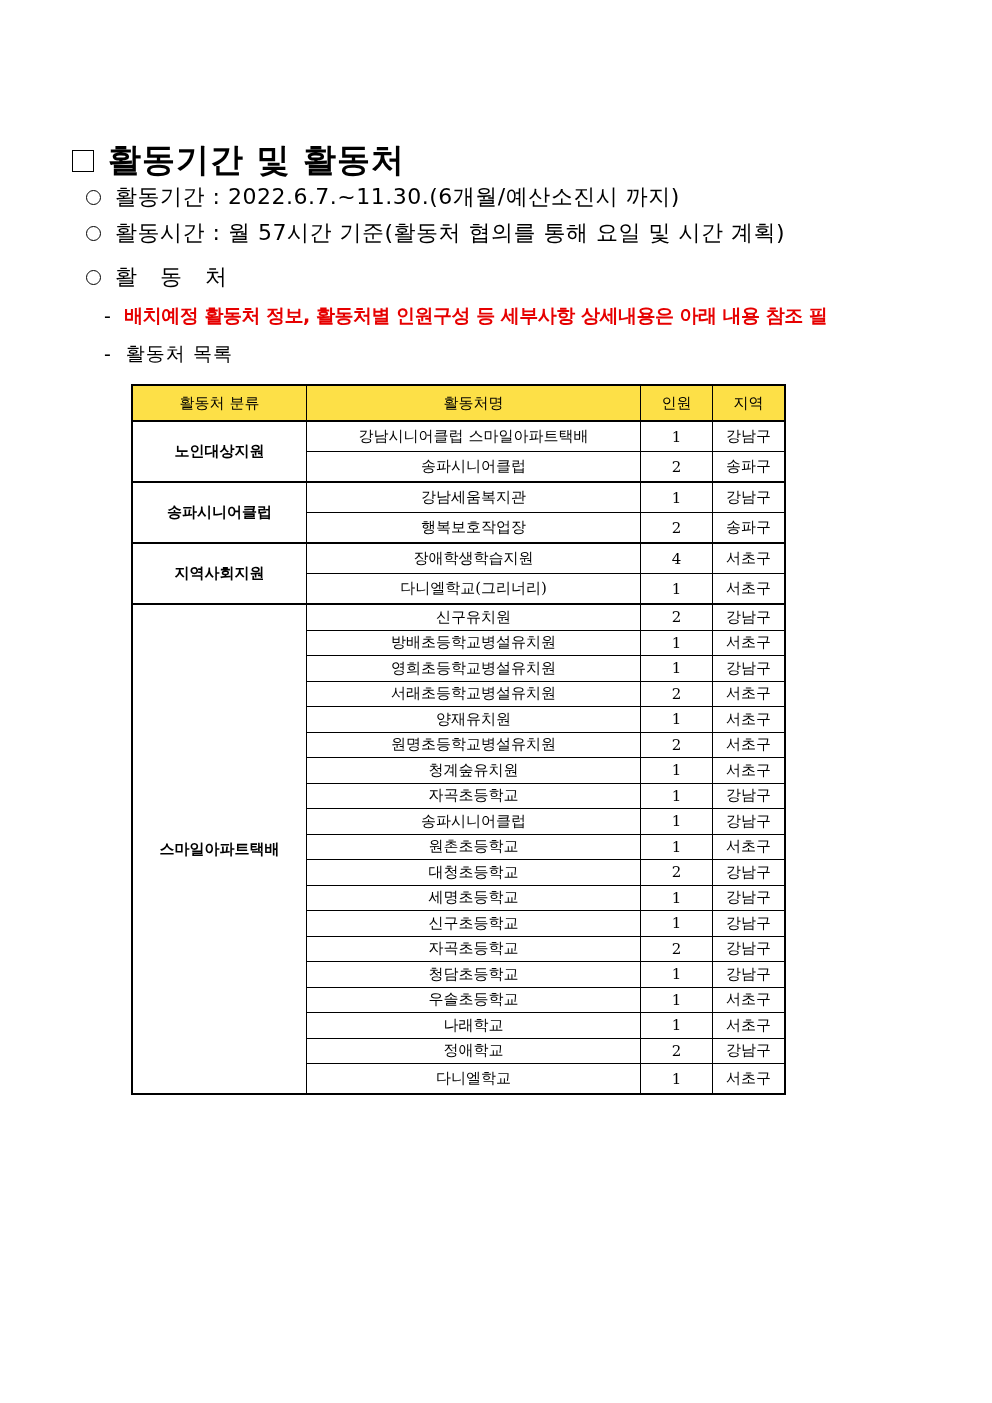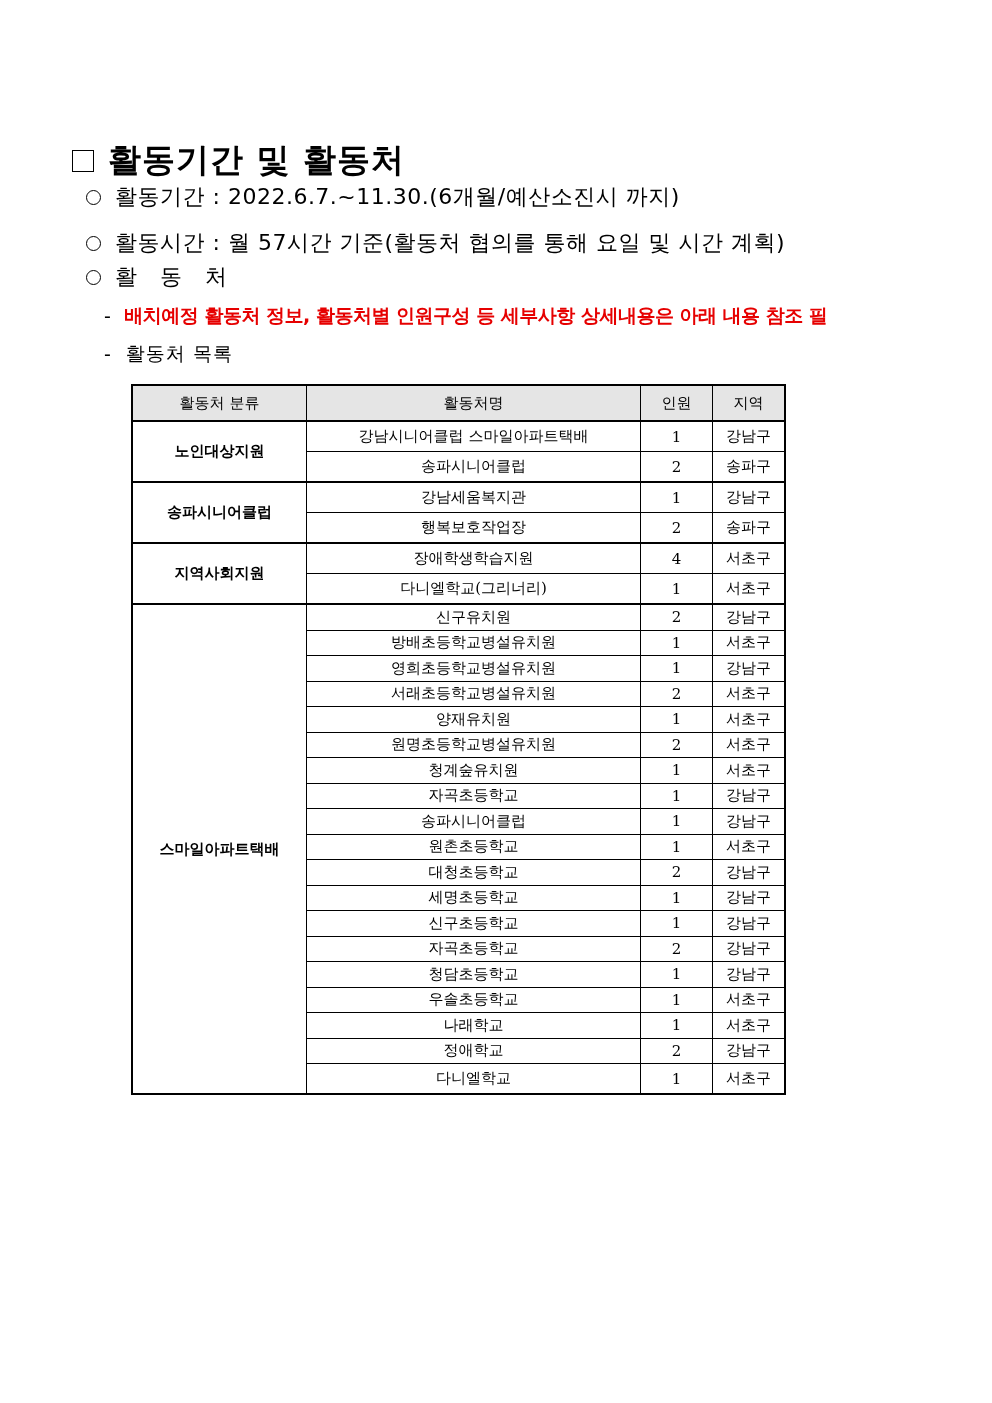--- a/index.html
+++ b/index.html
@@ -2,30 +2,30 @@
 <html><head>
   <meta charset="utf-8">
   <style>
     html, body { margin: 0; padding: 0; background: #ffffff; }
     body { width: 992px; height: 1403px; position: relative; font-family: "DejaVu Sans", sans-serif; color: #000; }
     .heading { position: absolute; left: 72px; top: 138px; font-size: 33px; font-weight: bold; display: flex; align-items: center; letter-spacing: 1px; }
     .heading .box { width: 20px; height: 20px; border: 1.5px solid #000; margin-right: 14px; display: inline-block; }
     .bullet { position: absolute; left: 86px; font-size: 22px; display: flex; align-items: center; letter-spacing: 0.5px; }
     .bullet .circ { width: 13px; height: 13px; border: 1.5px solid #000; border-radius: 50%; margin-right: 14px; display: inline-block; }
     .b1 { top: 182px; align-items: center; }
-    .b2 { top: 228px; }
+    .b2 { top: 218px; }
     .b3 { top: 262px; letter-spacing: 8px; }
     .sub { position: absolute; left: 104px; font-size: 19px; display: flex; align-items: center; }
     .sub .dash { margin-right: 14px; }
     .s1 { top: 303px; color: #e60000; font-weight: bold; letter-spacing: -0.5px; }
     .s1 .dash { color: #000; font-weight: normal; }
     .s2 { top: 341px; letter-spacing: 1px; }
     table.list { position: absolute; left: 131px; top: 384px; border-collapse: collapse; font-family: "DejaVu Serif", serif; font-size: 15px; }
     table.list td, table.list th { border: 1px solid #000; text-align: center; padding: 0; }
-    table.list th { background: #e5e5e5; height: 34px; font-family: "DejaVu Sans", sans-serif; font-weight: normal; font-size: 15px; border-bottom: 2.5px solid #000; }
+    table.list th { background: #fde047; height: 34px; font-family: "DejaVu Sans", sans-serif; font-weight: normal; font-size: 15px; border-bottom: 2.5px solid #000; }
     table.list { border: 2px solid #000; }
     .col-cat { width: 173px; }
     .col-name { width: 333px; }
     .col-cnt { width: 71px; }
     .col-reg { width: 71px; }
     td.cat { font-family: "DejaVu Sans", sans-serif; font-weight: bold; font-size: 15px; }
     tr.grp-end td { border-bottom: 2px solid #000; }
     tr.r31 td { height: 29px; }
     tr.r25 td { height: 24.5px; }
   </style>

